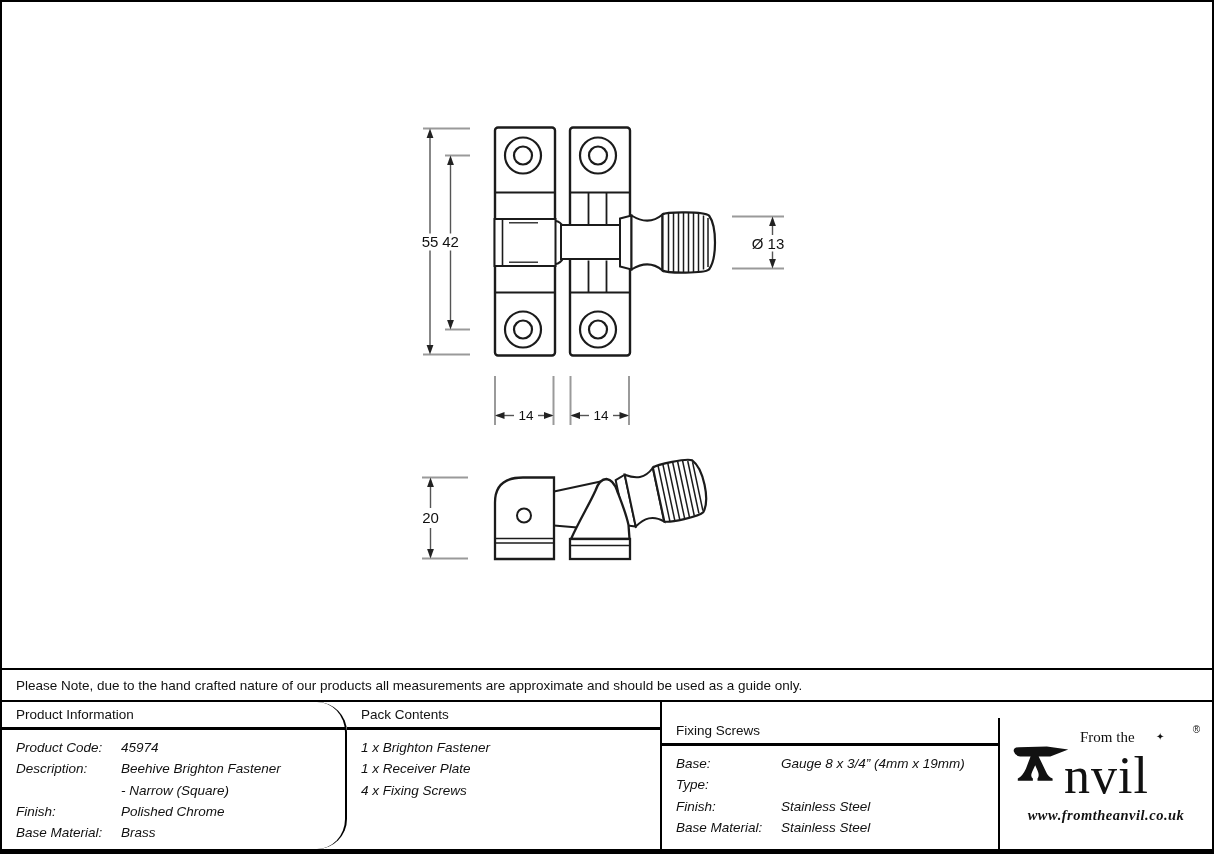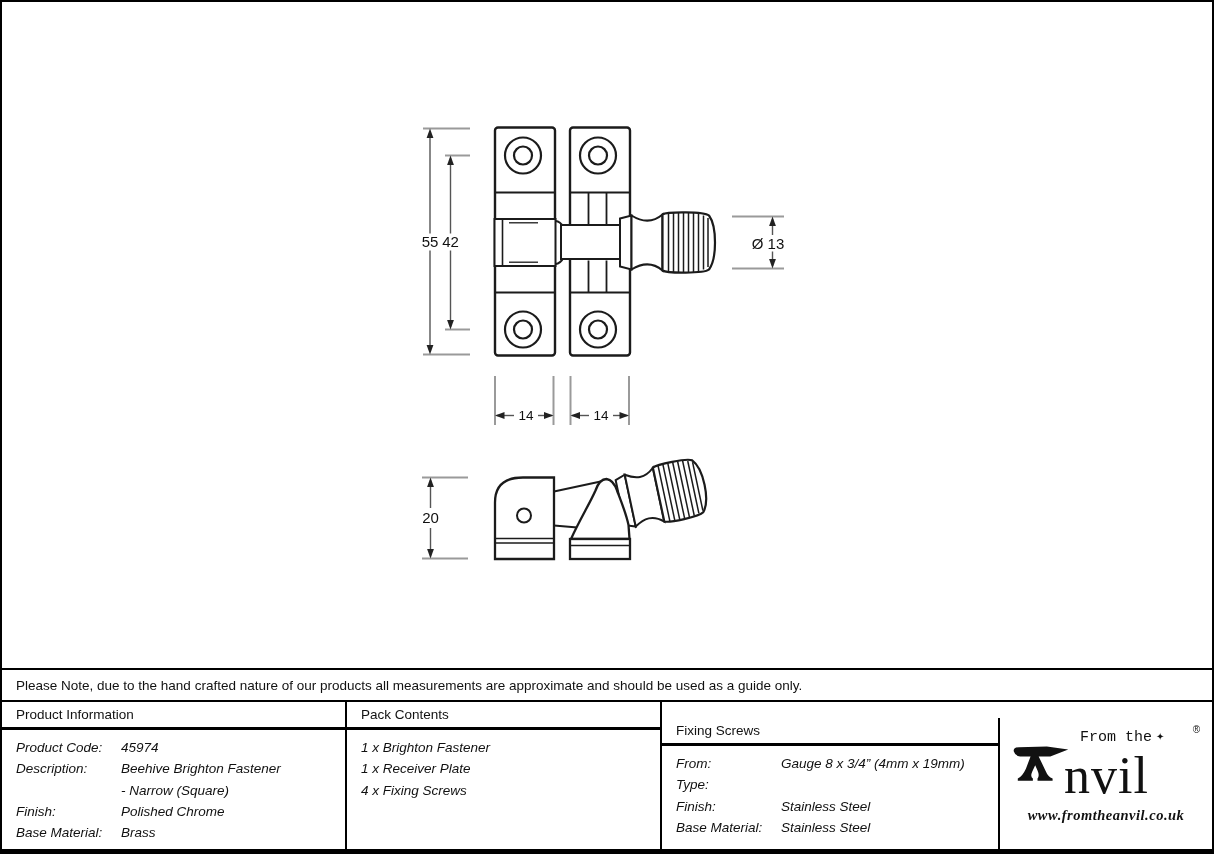--- a/index.html
+++ b/index.html
@@ -10,36 +10,36 @@
   }
   .draw-area{position:absolute;top:0;left:0;width:1210px;height:666px;}
   svg.drawing{display:block;width:1210px;height:666px;}
   .dim-text{font-family:"Liberation Sans",sans-serif;fill:#111;}
 
   .bottom{position:absolute;left:0;right:0;top:666px;bottom:0;display:flex;flex-direction:column;}
   .note-row{flex:none;box-sizing:border-box;height:34px;border-top:2px solid #000;border-bottom:2px solid #000;
     display:flex;align-items:center;padding-left:14px;font-size:13.5px;}
   .cols{flex:1;display:flex;min-height:0;}
   .col{box-sizing:border-box;border-right:2px solid #000;}
-  .col1{width:345px;}
+  .col1{width:345px;border-radius:30px;}
   .col2{width:315px;}
   .col3{width:338px;margin-top:16px;}
   .col4{flex:1;border-right:none;display:flex;align-items:center;justify-content:center;}
   .col-header{box-sizing:border-box;height:28px;border-bottom:3px solid #000;display:flex;align-items:center;
     padding-left:14px;font-size:13.5px;}
   .col-body{padding:7px 8px 0 14px;font-size:13.5px;line-height:21.3px;font-style:italic;}
   .trow{display:flex;}
   .tlabel{width:105px;flex:none;}
   .tvalue{flex:1;}
 
   
   .logo{position:relative;width:188px;height:96px;}
   .anvil-svg{position:absolute;left:0;top:12px;width:58px;height:48px;}
   .brand-rest{position:absolute;left:52px;top:22px;font-family:"Liberation Serif",serif;font-size:52px;line-height:1;letter-spacing:1px;}
-  .from-the{position:absolute;left:68px;top:1px;font-family:Liberation Mono, monospace;font-size:15px;}
+  .from-the{position:absolute;left:68px;top:1px;font-family:Liberation Serif, serif;font-size:15px;}
   .diamond{position:absolute;left:144px;top:3px;font-size:10px;}
   .reg{position:absolute;right:0;top:-4px;font-size:10px;}
   .logo-url{position:absolute;left:-6px;right:-6px;bottom:0;text-align:center;
     font-family:"Liberation Serif",serif;font-style:italic;font-weight:bold;font-size:14.5px;letter-spacing:.5px;margin-top:28px;}
 </style>
 </head>
 <body>
 
 <div class="sheet">
 
@@ -225,21 +225,21 @@
           <div>1 x Brighton Fastener</div>
           <div>1 x Receiver Plate</div>
           <div>4 x Fixing Screws</div>
         </div>
       </div>
 
       <div class="col col3">
         <div class="col-header">Fixing Screws</div>
         <div class="col-body">
           <div class="trow">
-            <span class="tlabel">From:</span>
+            <span class="tlabel">Base:</span>
             <span class="tvalue">Gauge 8 x 3/4” (4mm x 19mm)</span>
           </div>
           <div class="trow">
             <span class="tlabel">Type:</span>
           </div>
           <div class="trow">
             <span class="tlabel">Finish:</span>
             <span class="tvalue">Stainless Steel</span>
           </div>
           <div class="trow">

